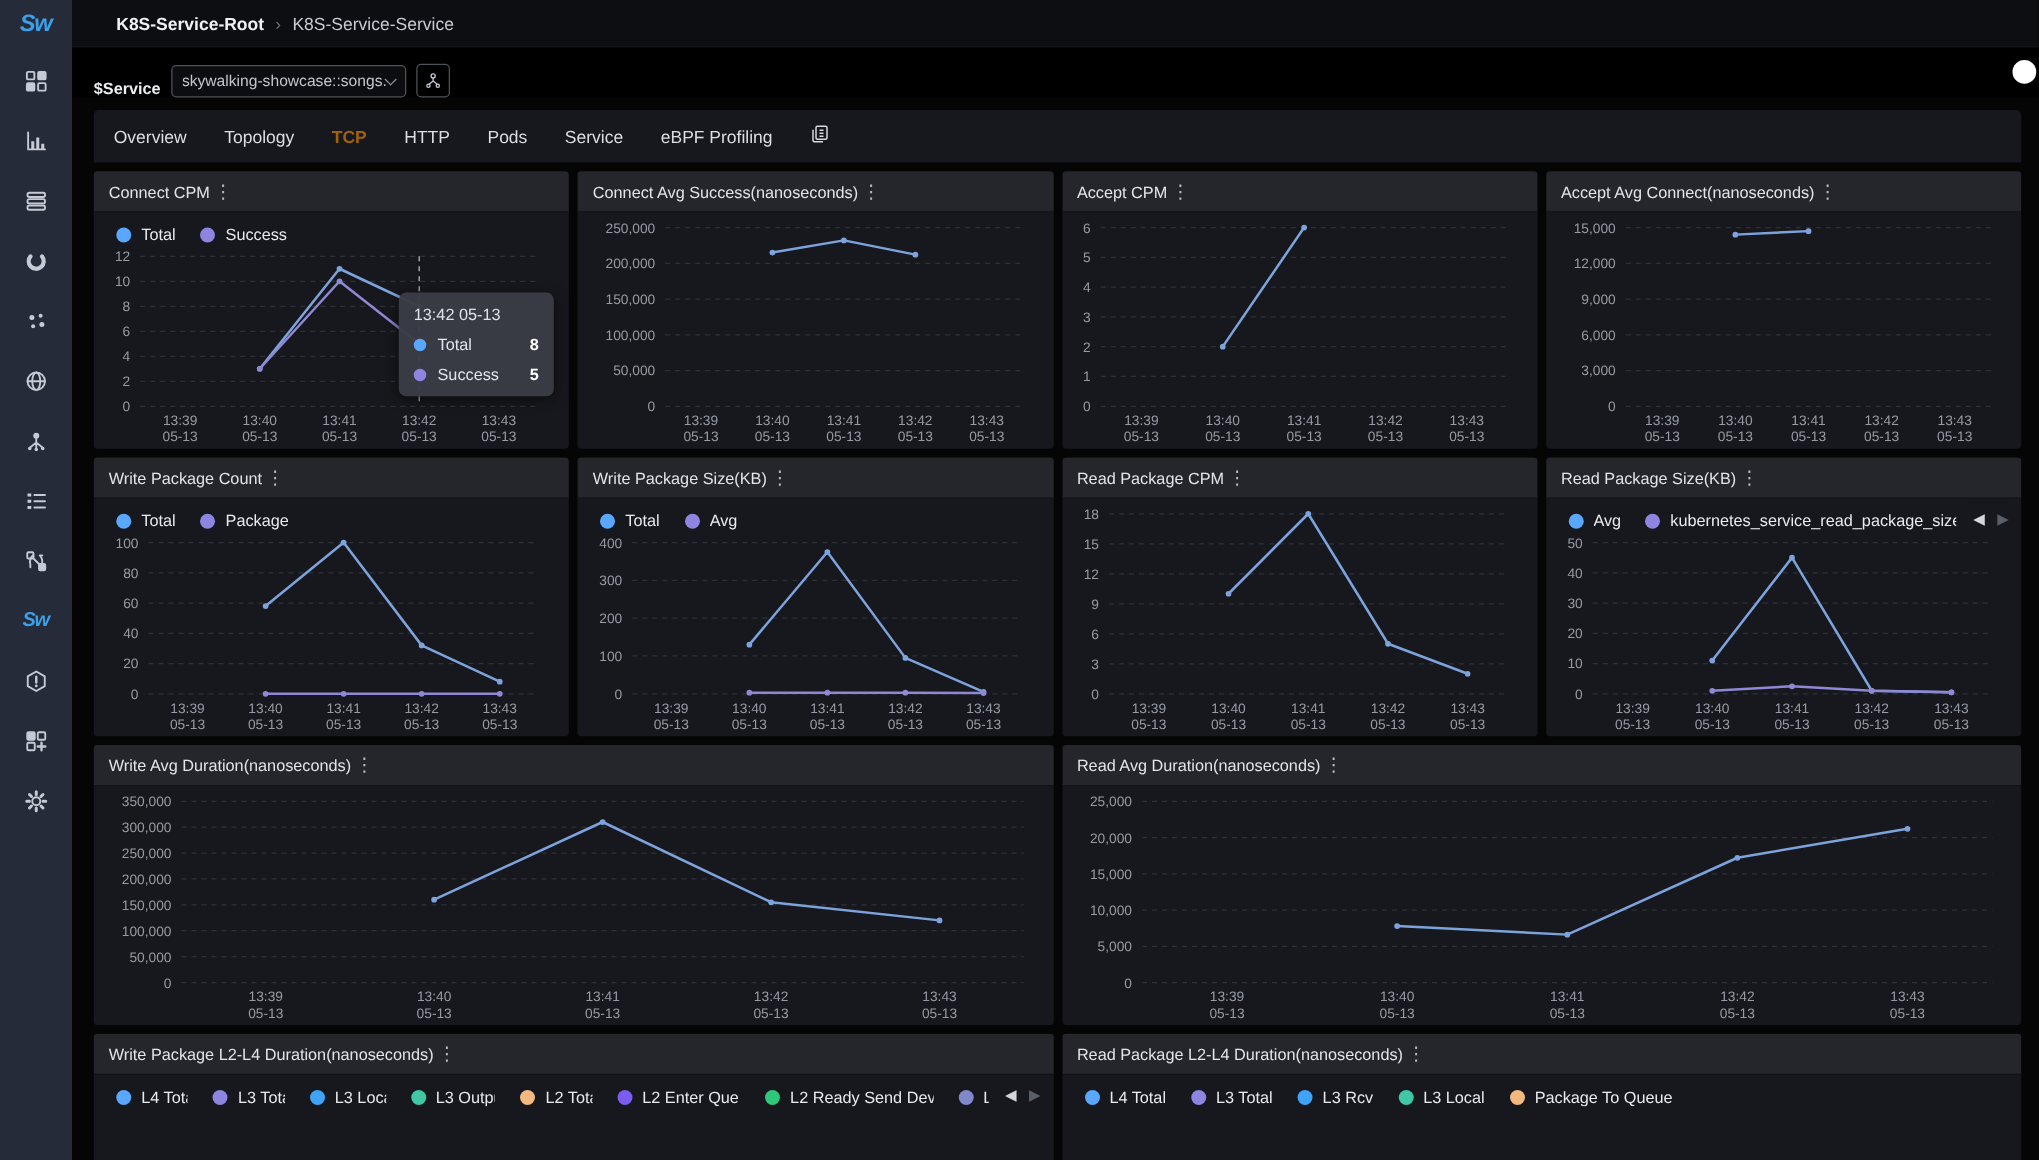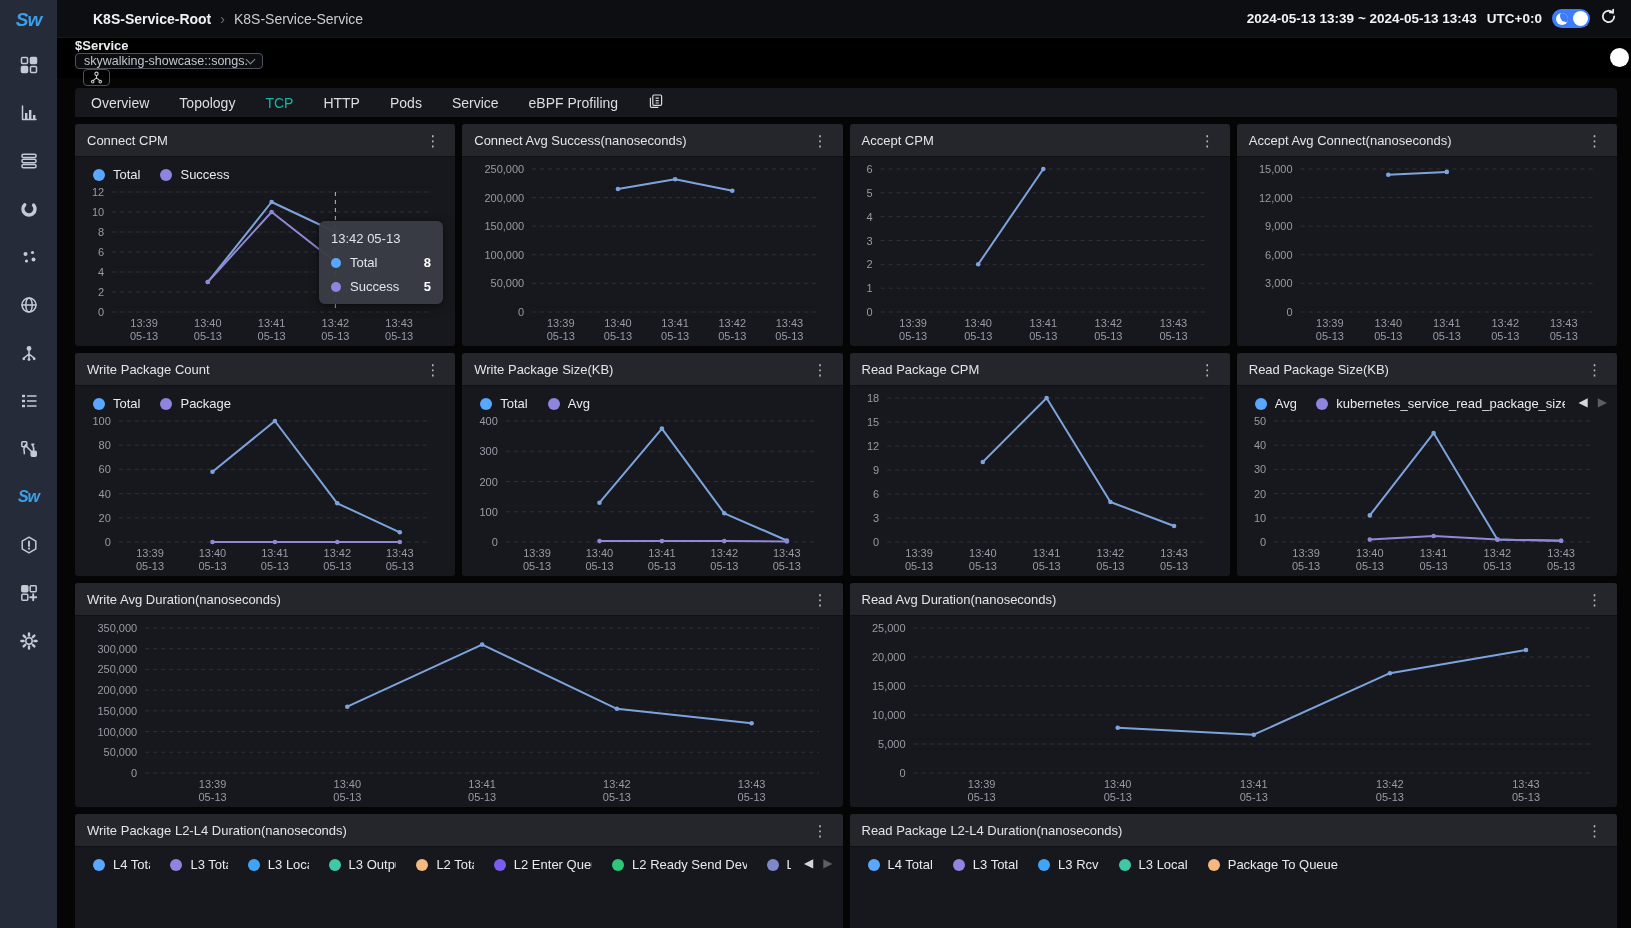--- a/index.html
+++ b/index.html
@@ -27,47 +27,47 @@
   .time-range { color:#f2f3f5; font-size:13.5px; font-weight:600; }
   .tz { color:#f2f3f5; font-size:13.5px; font-weight:600; }
   .toggle { width:38px; height:19px; border-radius:10px; background:#3d7dfb; position:relative; cursor:pointer; }
   .toggle .moon { position:absolute; left:4px; top:3.5px; width:12px; height:12px; border-radius:50%;
                   background:#fff; overflow:hidden; }
   .toggle .moon::after { content:""; position:absolute; left:4px; top:-3px; width:12px; height:12px;
                   border-radius:50%; background:#3d7dfb; }
   .toggle .knob { position:absolute; right:2px; top:2px; width:15px; height:15px; border-radius:50%; background:#fff; }
   .refresh svg { stroke:#e8eaee; fill:none; stroke-width:1.8; stroke-linecap:round; }
 
-  .filter-bar { height:40px; background:#000; display:flex; align-items:flex-start; padding:0 14px 0 18px; position:relative;flex-direction:column; }
+  .filter-bar { height:40px; background:#000; display:flex; align-items:flex-end; padding:0 14px 0 18px; position:relative; }
   .svc-label { color:#eceef1; font-size:13px; font-weight:bold; margin-right:8px; }
   .svc-select { width:188px; height:26px; background:#0c0d10; border:1px solid #4e525a; border-radius:4px;
                 color:#c2c6cc; font-size:12.5px; display:flex; align-items:center; padding:0 8px; cursor:pointer; }
   .svc-select .sel-txt { flex:1; overflow:hidden; white-space:nowrap; }
   .chev { width:7px; height:7px; border-right:1.6px solid #8a8e96; border-bottom:1.6px solid #8a8e96;
           transform:rotate(45deg); margin-top:-3px; }
   .topo-btn { width:27px; height:27px; margin-left:8px; border:1px solid #4e525a; border-radius:4px;
               display:flex; align-items:center; justify-content:center; cursor:pointer; }
   .topo-btn svg { stroke:#c5cad4; fill:none; stroke-width:1.4; }
   .edge-knob { position:absolute; right:2px; top:10px; width:19px; height:19px; border-radius:50%; background:#fff; cursor:pointer; }
 
   
   .content { padding:10px 14px 0 18px; }
-  .tab-strip { height:29px; background:#17181d; border-radius:4px 4px 0 0; display:flex; align-items:center;
+  .tab-strip { height:42px; background:#17181d; border-radius:4px 4px 0 0; display:flex; align-items:center;
                padding:0 16px; gap:30px; }
   .tab { color:#dcdee3; font-size:14px; cursor:pointer; }
-  .tab.active { color:#14b8a6; }
+  .tab.active { color:#a16207;font-weight:bold; }
   .copy-icon svg { stroke:#d6d9de; fill:none; stroke-width:1.5; }
 
   
   .grid { margin-top:7px; display:grid; grid-template-columns:repeat(4,1fr);
           grid-template-rows:222px 223px 224px 240px; gap:7px; }
   .span2 { grid-column:span 2; }
   .card { background:#17181d; border-radius:3px; display:flex; flex-direction:column; overflow:hidden; }
   .card-head { height:33px; flex:none; background:#24262c; display:flex; align-items:center;
-               justify-content:space-between; padding:0 12px; border-bottom:1px solid #101114; }
+               padding:0 12px; border-bottom:1px solid #101114; }
   .card-title { color:#e2e4e9; font-size:13px; }
   .dots { color:#b6bac1; font-size:15px; cursor:pointer; line-height:1; padding:2px 3px; }
   .card-body { flex:1; display:flex; flex-direction:column; padding:4px 8px 2px 8px; position:relative; min-height:0; }
   .legend { flex:none; display:flex; align-items:center; gap:20px; padding:6px 44px 2px 10px;
             font-size:13px; color:#e8eaee; white-space:nowrap; overflow:hidden; position:relative; }
   .lg-item { display:inline-flex; align-items:center; cursor:pointer; min-width:0; }
   .lg-item i { width:12px; height:12px; border-radius:50%; margin-right:8px; flex:none; }
   .lg-item .lg-txt { overflow:hidden; text-overflow:clip; }
   .lg-arrows { position:absolute; right:2px; top:0; bottom:0; display:flex; align-items:center; gap:10px;
                background:#17181d; padding-left:6px; }
@@ -185,34 +185,20 @@
     </div>
   </div>
 </aside>
 
 <div class="main">
 
   <header class="top-bar">
     <span class="crumb-root">K8S-Service-Root</span>
     <span class="crumb-sep">›</span>
     <span class="crumb-cur">K8S-Service-Service</span>
-    <div class="top-right">
-      <span class="time-range">2024-05-13 13:39  ~  2024-05-13 13:43</span>
-      <span class="tz">UTC+0:0</span>
-      <div class="toggle">
-        <span class="moon"></span>
-        <span class="knob"></span>
-      </div>
-      <span class="refresh">
-        <svg width="17" height="17" viewBox="0 0 17 17">
-            <path d="M14.2 8.5 a5.7 5.7 0 1 1 -1.7 -4.1"></path>
-            <path d="M13.2 1.6 L13 4.8 L9.8 4.4"></path>
-          </svg>
-      </span>
-    </div>
   </header>
 
   <div class="filter-bar">
     <span class="svc-label">$Service</span>
     <div class="svc-select">
       <span class="sel-txt">skywalking-showcase::songs.s</span>
       <span class="chev"></span>
     </div>
     <div class="topo-btn">
       <svg width="15" height="15" viewBox="0 0 20 20">

